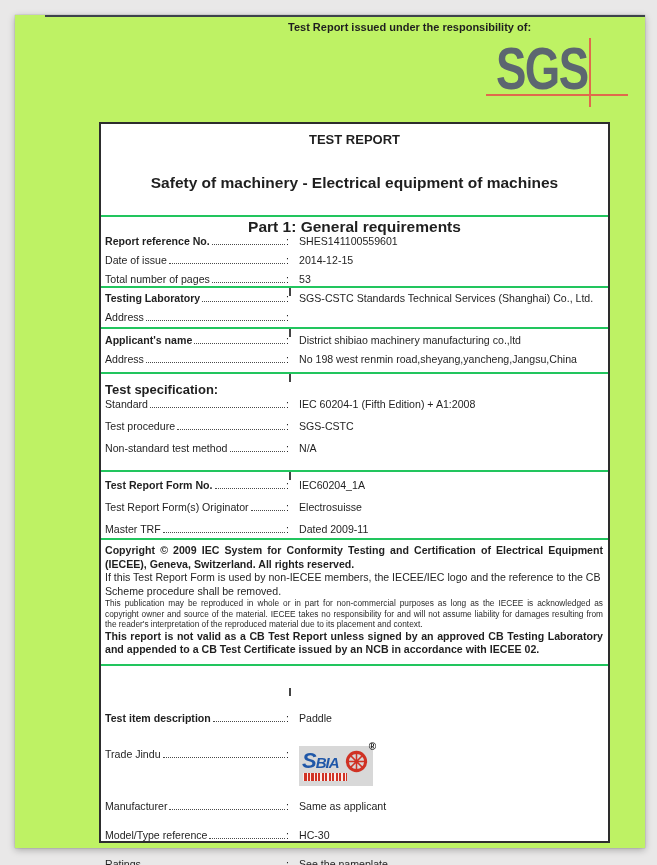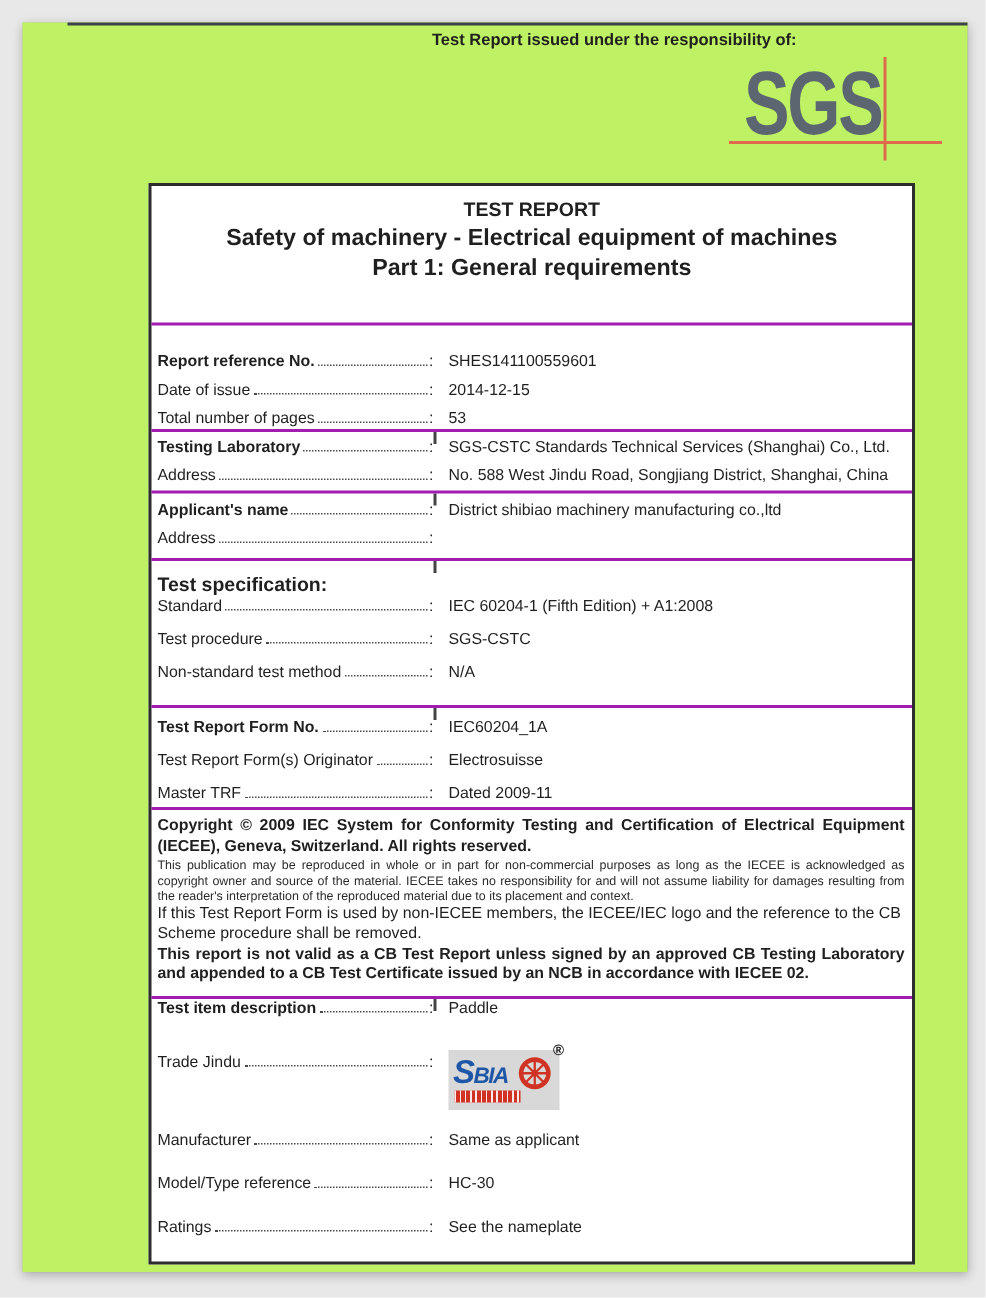--- a/index.html
+++ b/index.html
@@ -23,27 +23,27 @@
     font-weight:800;color:var(--sgs_gray,#5c6670);letter-spacing:-2px;
     transform:scaleX(.76);transform-origin:100% 100%;
   }
   .sgs-vline{position:absolute;left:574px;top:23px;width:2px;height:69px;background:var(--sgs_orange,#e06a4c);}
   .sgs-hline{position:absolute;left:471px;top:79px;width:142px;height:2px;background:var(--sgs_orange,#e06a4c);}
   
   .report-table{
     position:absolute;left:84px;top:107px;width:511px;height:721px;
     border:2px solid #2d2d2d;box-sizing:border-box;background:#fff;
   }
-  .sec{box-sizing:border-box;border-bottom:2px solid #a21caf;position:relative;}
+  .sec{box-sizing:border-box;border-bottom:2px solid #22c55e;position:relative;}
   .sec.last{border-bottom:none;}
   .col-stub{position:absolute;left:188px;top:0;width:2px;height:8px;background:#444;}
   
   .title-block{height:93px;text-align:center;padding-top:7px;}
   .t-sm{font-size:13px;font-weight:bold;line-height:18px;}
-  .t-lg{font-size:15.5px;font-weight:bold;line-height:20px;}
+  .t-lg{font-size:15.5px;font-weight:bold;line-height:20px;margin-top:24px;}
   
   .row{display:flex;align-items:baseline;height:19px;padding:0 6px 0 4px;font-size:10.6px;}
   .lblwrap{display:flex;align-items:baseline;width:184px;flex:0 0 184px;}
   .lbl{white-space:nowrap;}
   .b{font-weight:bold;}
   .dots{flex:1;min-width:4px;border-bottom:1.6px dotted #4a4a4a;margin:0 1px 2px 2px;}
   .colon{flex:0 0 auto;}
   .val{margin-left:10px;white-space:nowrap;}
   .sec-a{height:71px;padding-top:18px;}
   .sec-b{height:41px;padding-top:4px;}
@@ -53,21 +53,21 @@
   .sec-d .row{height:22px;}
   .sec-e{height:68px;padding-top:7px;}
   .sec-e .row{height:22px;}
   
   .sec-f{height:126px;padding:4px 5px 0 4px;}
   .cp{margin:0;text-align:justify;}
   .cp-bold{font-size:10.6px;font-weight:bold;line-height:13.5px;}
   .cp-fine{font-size:8.3px;line-height:10.6px;color:#2a2a2a;}
   .cp-norm{font-size:10.6px;line-height:13.5px;text-align:left;}
   
-  .sec-g{height:167px;padding-top:0;}
+  .sec-g{height:167px;padding-top:24px;margin-top:22px;}
   .sec-g .row{height:20px;}
   .row.tall{height:auto;align-items:flex-start;}
   .row.tall .lblwrap{margin-top:2px;}
   .gap16{margin-top:14px;}
   .gap12{margin-top:9px;}
   
   .tm-box{position:relative;margin-left:10px;width:74px;height:40px;background:#d8d8d8;}
   .tm-reg{position:absolute;top:-5px;right:-3px;font-size:10px;font-weight:bold;color:#111;}
   .sbia{
     position:absolute;left:3px;top:5px;display:block;
@@ -139,40 +139,40 @@
             <span class="colon">:</span>
           </span>
         <span class="val">SGS-CSTC Standards Technical Services (Shanghai) Co., Ltd.</span>
       </div>
       <div class="row">
         <span class="lblwrap">
             <span class="lbl">Address</span>
             <span class="dots"></span>
             <span class="colon">:</span>
           </span>
-        <span class="val">No. 588 West Jindu Road, Songjiang District, Shanghai, China</span>
       </div>
     </div>
 
     <div class="sec sec-c">
       <div class="col-stub"></div>
       <div class="row">
         <span class="lblwrap">
             <span class="lbl b">Applicant's name</span>
             <span class="dots"></span>
             <span class="colon">:</span>
           </span>
         <span class="val">District shibiao machinery manufacturing co.,ltd</span>
       </div>
       <div class="row">
         <span class="lblwrap">
             <span class="lbl">Address</span>
             <span class="dots"></span>
             <span class="colon">:</span>
           </span>
+        <span class="val">No 198 west renmin road,sheyang,yancheng,Jangsu,China</span>
       </div>
     </div>
 
     <div class="sec sec-d">
       <div class="col-stub"></div>
       <div class="heading">Test specification:</div>
       <div class="row">
         <span class="lblwrap">
             <span class="lbl">Standard</span>
             <span class="dots"></span>
@@ -221,22 +221,22 @@
             <span class="lbl">Master TRF</span>
             <span class="dots"></span>
             <span class="colon">:</span>
           </span>
         <span class="val">Dated 2009-11</span>
       </div>
     </div>
 
     <div class="sec sec-f">
       <p class="cp cp-bold">Copyright © 2009 IEC System for Conformity Testing and Certification of Electrical Equipment (IECEE), Geneva, Switzerland. All rights reserved.</p>
+      <p class="cp cp-norm">If this Test Report Form is used by non-IECEE members, the IECEE/IEC logo and the reference to the CB Scheme procedure shall be removed.</p>
       <p class="cp cp-fine">This publication may be reproduced in whole or in part for non-commercial purposes as long as the IECEE is acknowledged as copyright owner and source of the material. IECEE takes no responsibility for and will not assume liability for damages resulting from the reader's interpretation of the reproduced material due to its placement and context.</p>
-      <p class="cp cp-norm">If this Test Report Form is used by non-IECEE members, the IECEE/IEC logo and the reference to the CB Scheme procedure shall be removed.</p>
       <p class="cp cp-bold">This report is not valid as a CB Test Report unless signed by an approved CB Testing Laboratory and appended to a CB Test Certificate issued by an NCB in accordance with IECEE 02.</p>
     </div>
 
     <div class="sec sec-g last">
       <div class="col-stub"></div>
       <div class="row">
         <span class="lblwrap">
             <span class="lbl b">Test item description</span>
             <span class="dots"></span>
             <span class="colon">:</span>

